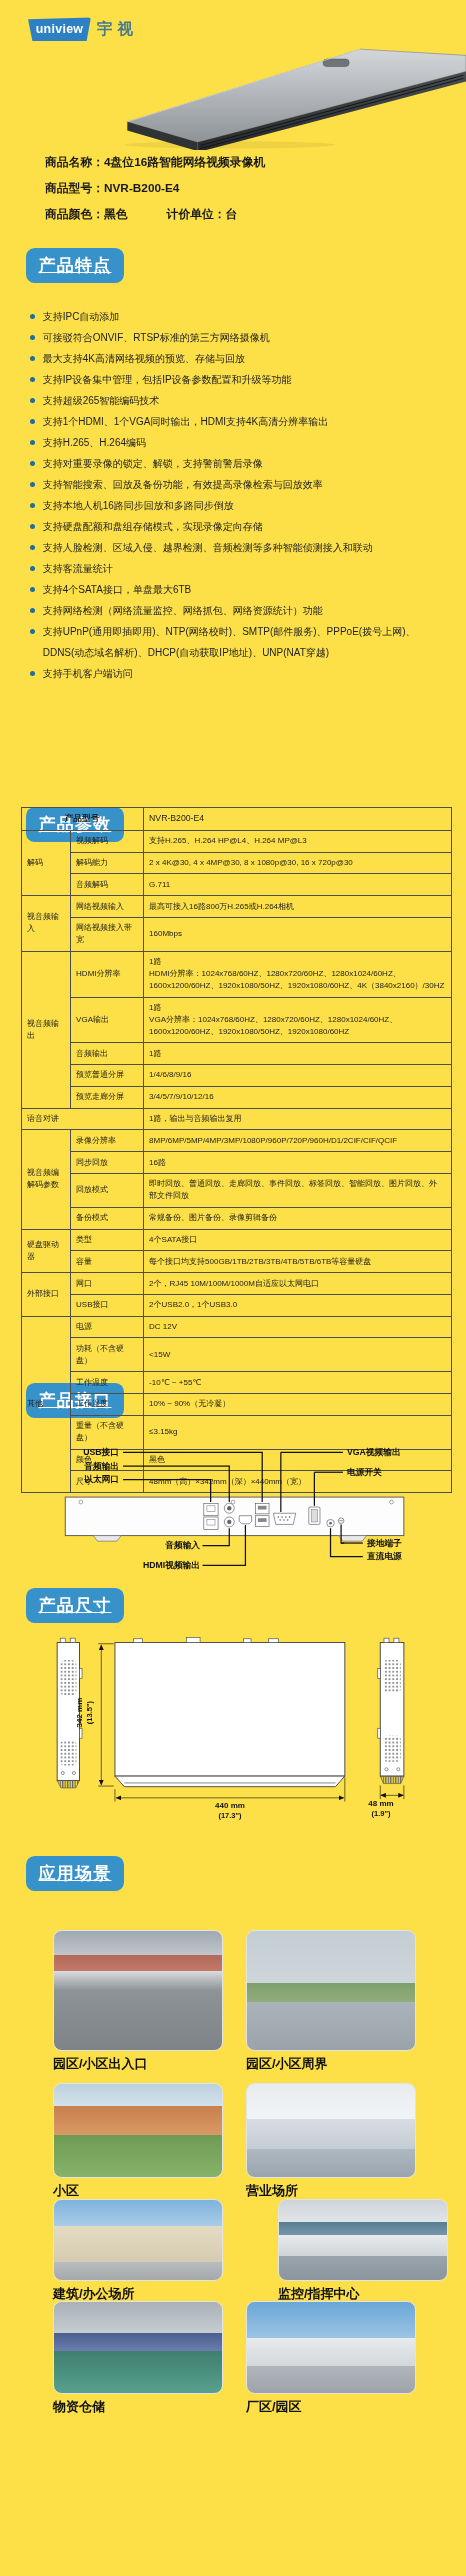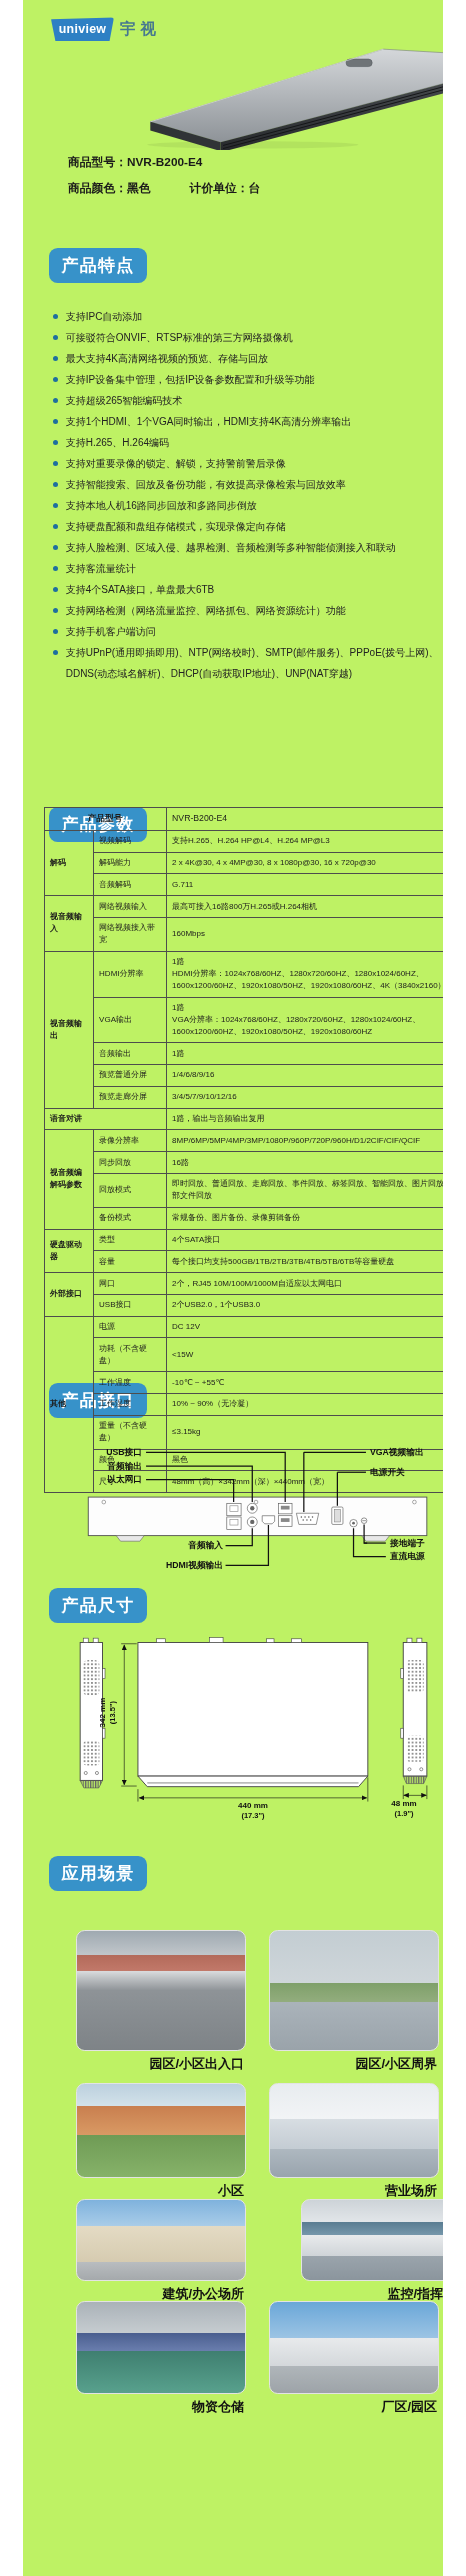--- a/index.html
+++ b/index.html
@@ -1,67 +1,67 @@
 <!DOCTYPE html>
 <html style="font-size:10px"><head>
 <meta charset="utf-8">
 <style>
   html,body{margin:0;padding:0;background:#ffffff;}
   body{font-family:"Liberation Sans","DejaVu Sans",sans-serif;color:#1c1c1c;}
-  .page{position:relative;width:420px;height:2576px;margin:0 auto;background:#bef264;overflow:hidden;}
+  .page{position:relative;width:466px;height:2576px;margin:0 auto;background:#fde047;overflow:hidden;}
 
   
   .logo-badge{position:absolute;left:28px;top:17.4px;width:63px;height:23.6px;background:#2e80c4;
     clip-path:polygon(0% 8%,100% 0%,93% 100%,7% 100%);border-radius:3.7px;
     display:flex;align-items:center;justify-content:center;}
   .logo-badge span{color:#fff;font-weight:bold;font-size:12.4px;letter-spacing:0.3px;}
   .logo-cn{position:absolute;left:97px;top:19px;font-size:15.5px;font-weight:bold;color:#47798f;letter-spacing:5px;}
 
   .device-photo{position:absolute;left:118px;top:44px;width:348px;height:106px;}
 
   
   .info{position:absolute;left:45px;top:149px;font-size:11.8px;font-weight:bold;color:#1a1a1a;line-height:26px;}
   .info .gap{display:inline-block;width:39px;}
 
   
   .badge{position:absolute;left:26px;width:98px;height:35px;background:#3792c9;color:#fff;
-    font-size:17px;font-weight:bold;text-align:center;line-height:35px;border-radius:8.7px;letter-spacing:1.2px;}
+    font-size:17px;font-weight:bold;text-align:center;line-height:35px;border-radius:8.7px;letter-spacing:1.2px;text-decoration:underline;}
   .b-features{top:248px;} .b-params{top:760px;margin-top:47px;} .b-ifaces{top:1383px;} .b-dims{top:1588px;} .b-scen{top:1856px;}
 
   
   .features{position:absolute;left:29px;top:306px;width:420px;list-style:none;margin:0;padding:0;}
   .features li{position:relative;padding-left:13.7px;font-size:10px;line-height:21px;color:#222;}
   .features li .dot{position:absolute;left:1.2px;top:8px;width:5px;height:5px;border-radius:50%;background:#1e6f9f;}
 
   
   table.params{position:absolute;left:20.5px;top:807px;width:430px;border-collapse:collapse;
     font-size:8px;color:#1c1c1c;table-layout:fixed;}
   table.params td{border:0.6px solid #4d4d4d;padding:4.4px 5.6px;vertical-align:middle;line-height:1.5;}
-  td.grp{font-weight:bold;}
+  td.grp{font-weight:normal;}
   td.gh{font-weight:bold;text-align:center;font-size:8.7px;}
   td.hv{font-size:8.7px;}
   td.val{white-space:pre-line;word-break:break-word;margin-left:8px;}
 
   
   .iface{position:absolute;left:0;top:1430px;width:466px;height:205px;}
   .iface svg{position:absolute;left:0;top:0;}
   .ilabel{position:absolute;font-size:8.7px;font-weight:bold;color:#111;white-space:nowrap;}
   .il-r{text-align:right;}
 
   
   .dims{position:absolute;left:0;top:1636px;width:466px;height:187px;}
   .dims svg{position:absolute;left:0;top:0;}
   .dlabel{position:absolute;font-size:8px;font-weight:bold;color:#111;text-align:center;line-height:1.2;}
   .dlabel small{font-weight:bold;font-size:7.5px;}
   .d-rot{transform:rotate(-90deg);transform-origin:center center;}
 
   
   .card{position:absolute;width:168px;}
   .scene{width:168px;border-radius:8.7px;border:0.6px solid #e3e3e3;}
-  .caption{margin-top:4.4px;text-align:right;font-size:13px;font-weight:bold;color:#111;}
+  .caption{margin-top:4.4px;text-align:left;font-size:13px;font-weight:bold;color:#111;}
   .c1{left:53px;top:1930px;}  .c2{left:246px;top:1930px;}
   .c3{left:53px;top:2083px;}  .c4{left:246px;top:2083px;}
   .c5{left:53px;top:2199px;}  .c6{left:246px;top:2199px;padding-left:32px;}
   .c7{left:53px;top:2301px;}  .c8{left:246px;top:2301px;}
   .c1 .scene,.c2 .scene{height:119px;}
   .c3 .scene,.c4 .scene{height:93px;}
   .c5 .scene,.c6 .scene{height:80px;}
   .c7 .scene,.c8 .scene{height:91px;}
   .s1{background:linear-gradient(180deg,#9fa9b1 0%,#c0c6ca 20%,#b36a5a 20%,#c2796a 34%,#d8dadc 34%,#8e9397 50%,#7e8387 100%);}
   .s2{background:linear-gradient(180deg,#c3cdd2 0%,#cfd6da 44%,#7fa06a 44%,#93ad7e 60%,#aab3ba 60%,#9aa3aa 100%);}
@@ -98,20 +98,23 @@
     <polygon points="15,125 128,158 128,172 15,139" fill="#303336"></polygon>
     <polygon points="128,158 560,44 560,60 128,174" fill="url(#frontFace)"></polygon>
     <line x1="132" y1="163" x2="556" y2="50" stroke="#121315" stroke-width="1.5"></line>
     <line x1="132" y1="168" x2="556" y2="55" stroke="#121315" stroke-width="1.5"></line>
     <rect x="330" y="24" width="42" height="12" rx="6" fill="#6f7478" stroke="#595e62"></rect>
     <line x1="15" y1="125" x2="390" y2="8" stroke="#e8eaec" stroke-width="1"></line>
   </svg>
 
   <div class="info">
     <div>
+      <span>商品名称：</span><span>4盘位16路智能网络视频录像机</span>
+    </div>
+    <div>
       <span>商品型号：</span><span>NVR-B200-E4</span>
     </div>
     <div>
       <span>商品颜色：</span><span>黑色</span><span class="gap"></span><span>计价单位：</span><span>台</span>
     </div>
   </div>
 
   <div class="badge b-features">产品特点</div>
   <div class="badge b-params">产品参数</div>
   <div class="badge b-ifaces">产品接口</div>
@@ -127,22 +130,22 @@
     <li><span class="dot"></span><span>支持1个HDMI、1个VGA同时输出，HDMI支持4K高清分辨率输出</span></li>
     <li><span class="dot"></span><span>支持H.265、H.264编码</span></li>
     <li><span class="dot"></span><span>支持对重要录像的锁定、解锁，支持警前警后录像</span></li>
     <li><span class="dot"></span><span>支持智能搜索、回放及备份功能，有效提高录像检索与回放效率</span></li>
     <li><span class="dot"></span><span>支持本地人机16路同步回放和多路同步倒放</span></li>
     <li><span class="dot"></span><span>支持硬盘配额和盘组存储模式，实现录像定向存储</span></li>
     <li><span class="dot"></span><span>支持人脸检测、区域入侵、越界检测、音频检测等多种智能侦测接入和联动</span></li>
     <li><span class="dot"></span><span>支持客流量统计</span></li>
     <li><span class="dot"></span><span>支持4个SATA接口，单盘最大6TB</span></li>
     <li><span class="dot"></span><span>支持网络检测（网络流量监控、网络抓包、网络资源统计）功能</span></li>
+    <li><span class="dot"></span><span>支持UPnP(通用即插即用)、NTP(网络校时)、SMTP(邮件服务)、PPPoE(拨号上网)、DDNS(动态域名解析)、DHCP(自动获取IP地址)、UNP(NAT穿越)</span></li>
     <li><span class="dot"></span><span>支持手机客户端访问</span></li>
-    <li><span class="dot"></span><span>支持UPnP(通用即插即用)、NTP(网络校时)、SMTP(邮件服务)、PPPoE(拨号上网)、DDNS(动态域名解析)、DHCP(自动获取IP地址)、UNP(NAT穿越)</span></li>
   </ul>
 
   <table class="params">
     <colgroup>
         <col style="width:49px">
         <col style="width:73px">
         <col style="width:308px">
       </colgroup>
     <tbody>
       <tr>

